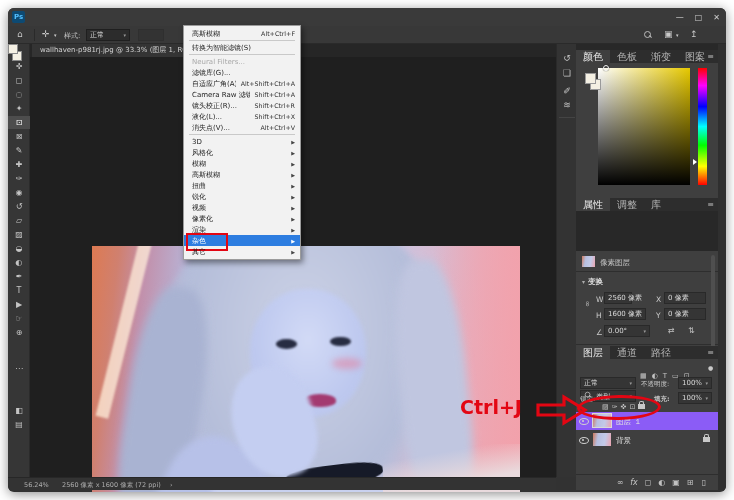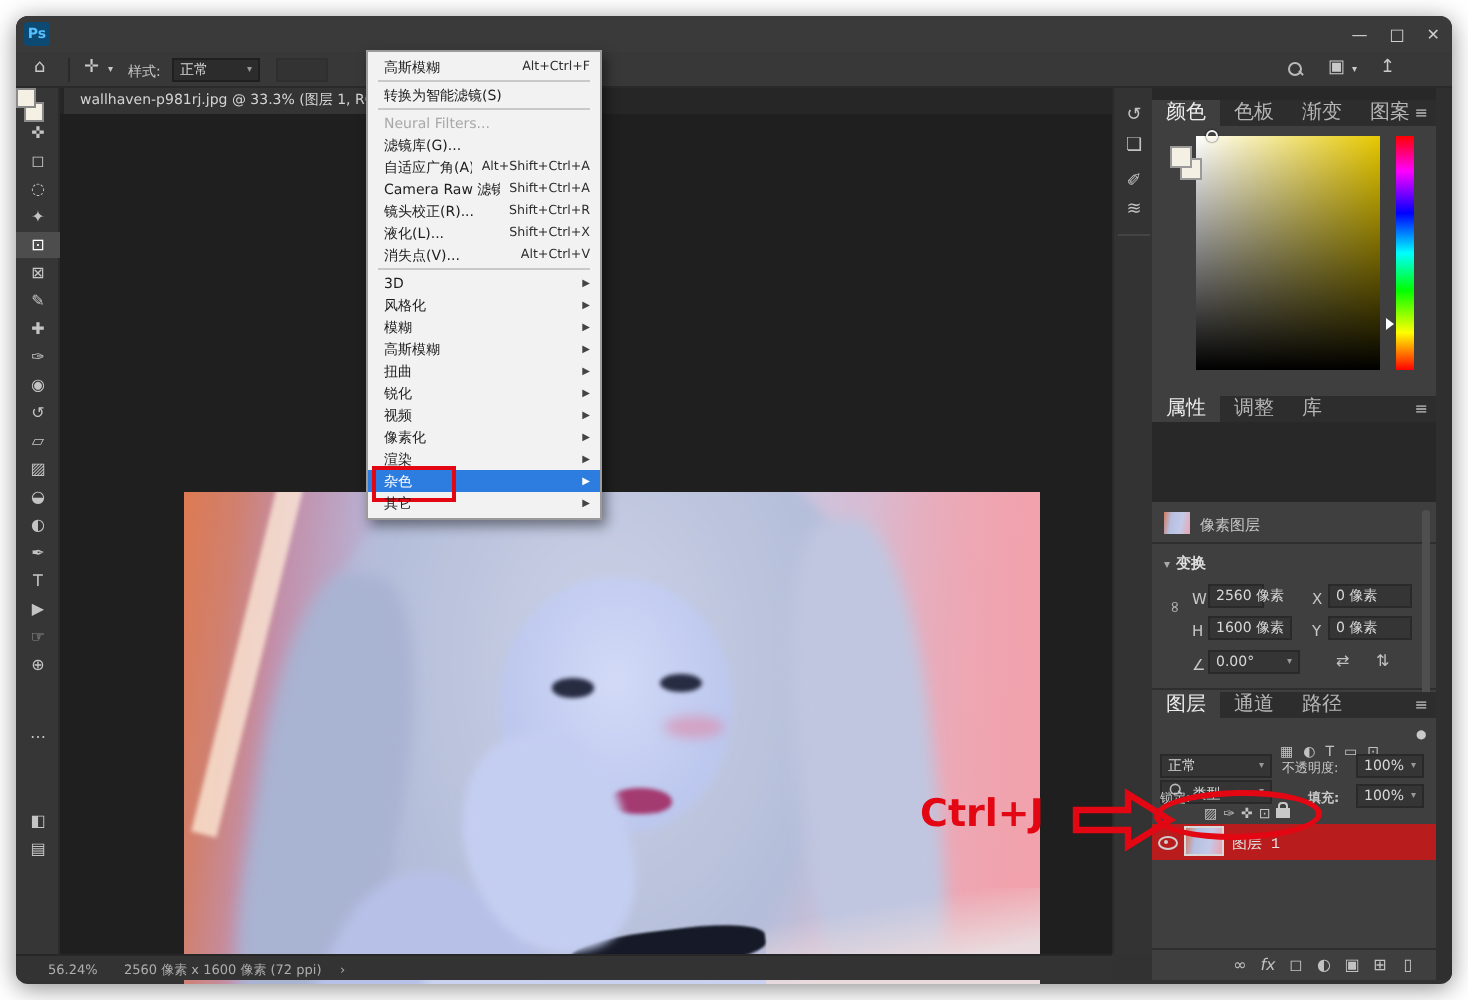--- a/index.html
+++ b/index.html
@@ -114,21 +114,21 @@
   .thumb { position:absolute; width:18px; height:13px;
            background:linear-gradient(100deg,#cf7a5e 0%,#b7bfe0 28%,#c3cae8 65%,#eba4b0 100%); }
   .thumb.selthumb { outline:1px solid #d9d9d9; }
 
   
   .flipico { position:absolute; color:#c2c2c2; font-size:8px; }
   #prop-scroll { position:absolute; left:135px; top:4px; width:4px; height:120px; background:#4f4f4f; border-radius:2px; }
 
   
   .lrow { position:absolute; left:0; width:142px; height:18px; }
-  .lrow.sel { background:#b91c1c;font-family:Liberation Mono, monospace; }
+  .lrow.sel { background:#8b5cf6;font-family:Liberation Mono, monospace; }
   .lrow .eye { position:absolute; left:3px; top:4px; }
   .lrow .lname { position:absolute; left:40px; top:5px; font-size:7.5px; color:#e2e2e2; white-space:nowrap; }
   .lrow .thumb { left:17px; top:2px; }
   .lrow .rowlock { position:absolute; right:8px; top:6px; }
   .footico { position:absolute; top:0; width:12px; text-align:center; color:#c2c2c2; font-size:8px; font-style:normal; }
   .lockrow-ico { display:inline-block; color:#c2c2c2; font-size:7px; margin-right:3px; }
 
   
   #statusbar { left:0; top:469px; width:548px; height:13px; background:#333333; border-top:1px solid #272727; }
   #statusbar span { position:absolute; top:3px; font-size:6.5px; color:#aeaeae; white-space:nowrap; }
@@ -349,20 +349,26 @@
             <span class="footico" style="left: 80px;">◐</span>
             <span class="footico" style="left: 94px;">▣</span>
             <span class="footico" style="left: 108px;">⊞</span>
             <span class="footico" style="left: 122px;">▯</span>
           </div>
       <div class="lrow sel" style="top: 53px;">
             <span class="eye"></span>
             <div class="thumb selthumb"></div>
             <span class="lname">图层 1</span>
           </div>
+          <div class="lrow" style="top: 72px;">
+            <span class="eye"></span>
+            <div class="thumb"></div>
+            <span class="lname">背景</span>
+            <span class="lockico rowlock"></span>
+          </div>
         </div>
     </div>
   </div>
   <div id="right-edge" class="a"></div>
 
   <div id="statusbar" class="a">
     <span style="left:16px;">56.24%</span>
     <span style="left:54px;">2560 像素 x 1600 像素 (72 ppi)</span>
     <span style="left:162px;">›</span>
   </div>

